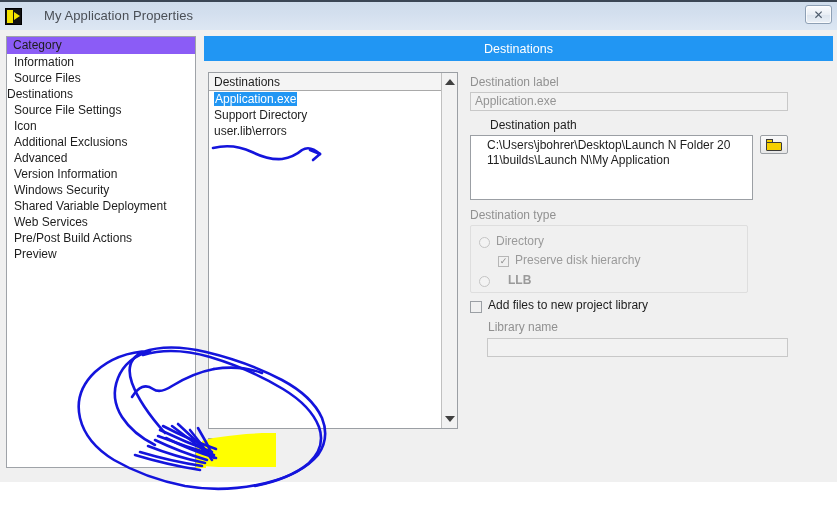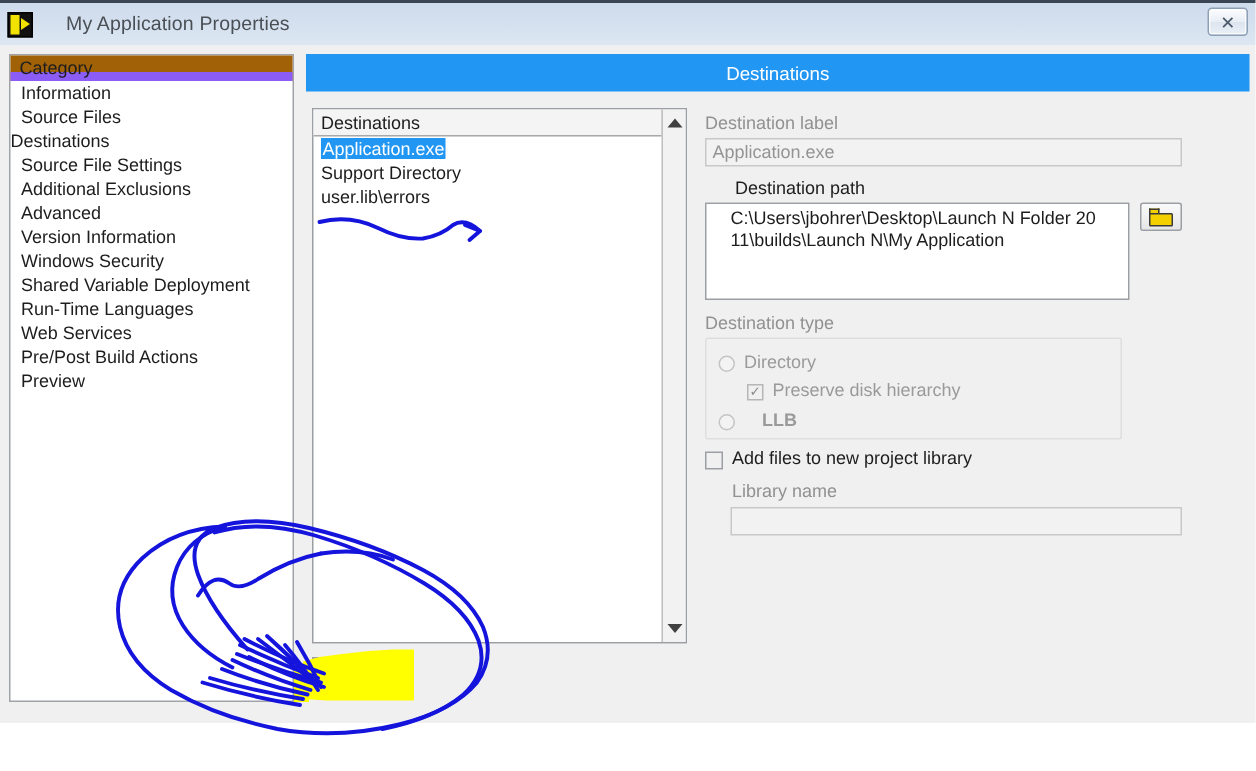--- a/index.html
+++ b/index.html
@@ -28,21 +28,21 @@
                 display:flex;align-items:center;justify-content:center;
                 font-size:12px;color:#4c5a6b;font-family:"DejaVu Sans",sans-serif;}
 
   
   .dialog{position:absolute;left:0;top:30px;width:837px;height:452px;background:#f0f0f0;}
 
   
   .catpanel{position:absolute;left:6px;top:6px;width:190px;height:432px;
             background:#ffffff;border:1px solid #9fa3a8;box-sizing:border-box;}
   .cathead{height:17px;line-height:17px;padding-left:6px;font-size:12px;color:#1d1d1d;
-           background:#a16207;border-bottom:6px solid #8b5cf6;box-sizing:border-box;}
+           background:#8b5cf6;border-bottom:4px solid #8b5cf6;box-sizing:border-box;}
   .catlist{padding:0;margin:0;list-style:none;}
   .catlist li{height:16px;line-height:16px;padding-left:7px;font-size:12px;color:#1d1d1d;
               white-space:nowrap;cursor:default;}
   .catlist li.selwrap{padding-left:0;}
 
   
   .rightarea{position:absolute;left:200px;top:0px;width:637px;height:452px;}
   .pagehead{position:absolute;left:4px;top:6px;width:629px;height:25px;
             background:#2196f3;color:#ffffff;font-size:12.5px;
             display:flex;align-items:center;justify-content:center;box-sizing:border-box;}
@@ -154,26 +154,26 @@
 
   <div class="dialog">
 
     <div class="catpanel">
       <div class="cathead">Category</div>
       <ul class="catlist">
         <li>Information</li>
         <li>Source Files</li>
         <li class="selwrap"><span class="sel">Destinations</span></li>
         <li>Source File Settings</li>
+        <li>Icon</li>
         <li>Additional Exclusions</li>
         <li>Advanced</li>
         <li>Version Information</li>
         <li>Windows Security</li>
         <li>Shared Variable Deployment</li>
-        <li>Run-Time Languages</li>
         <li>Web Services</li>
         <li>Pre/Post Build Actions</li>
         <li>Preview</li>
       </ul>
     </div>
 
     <div class="rightarea">
 
       <div class="pagehead">Destinations</div>
 

